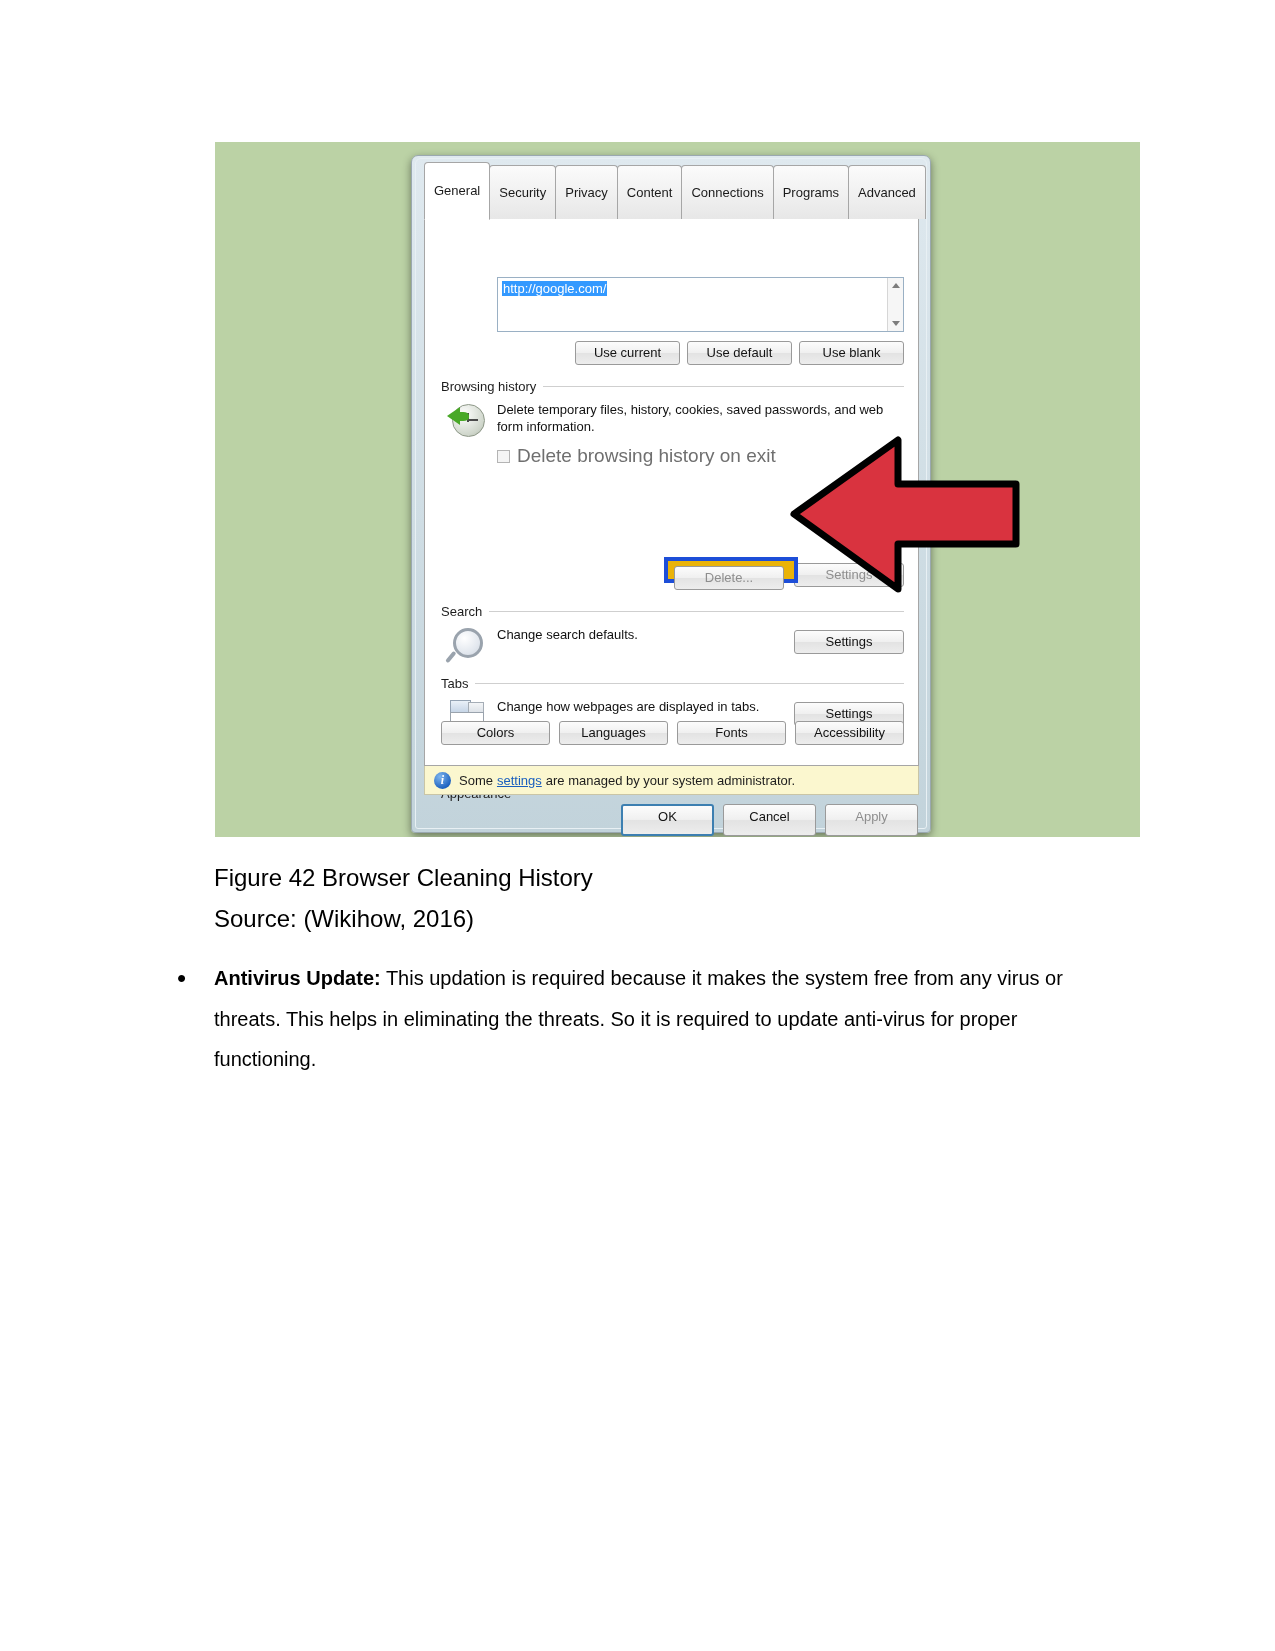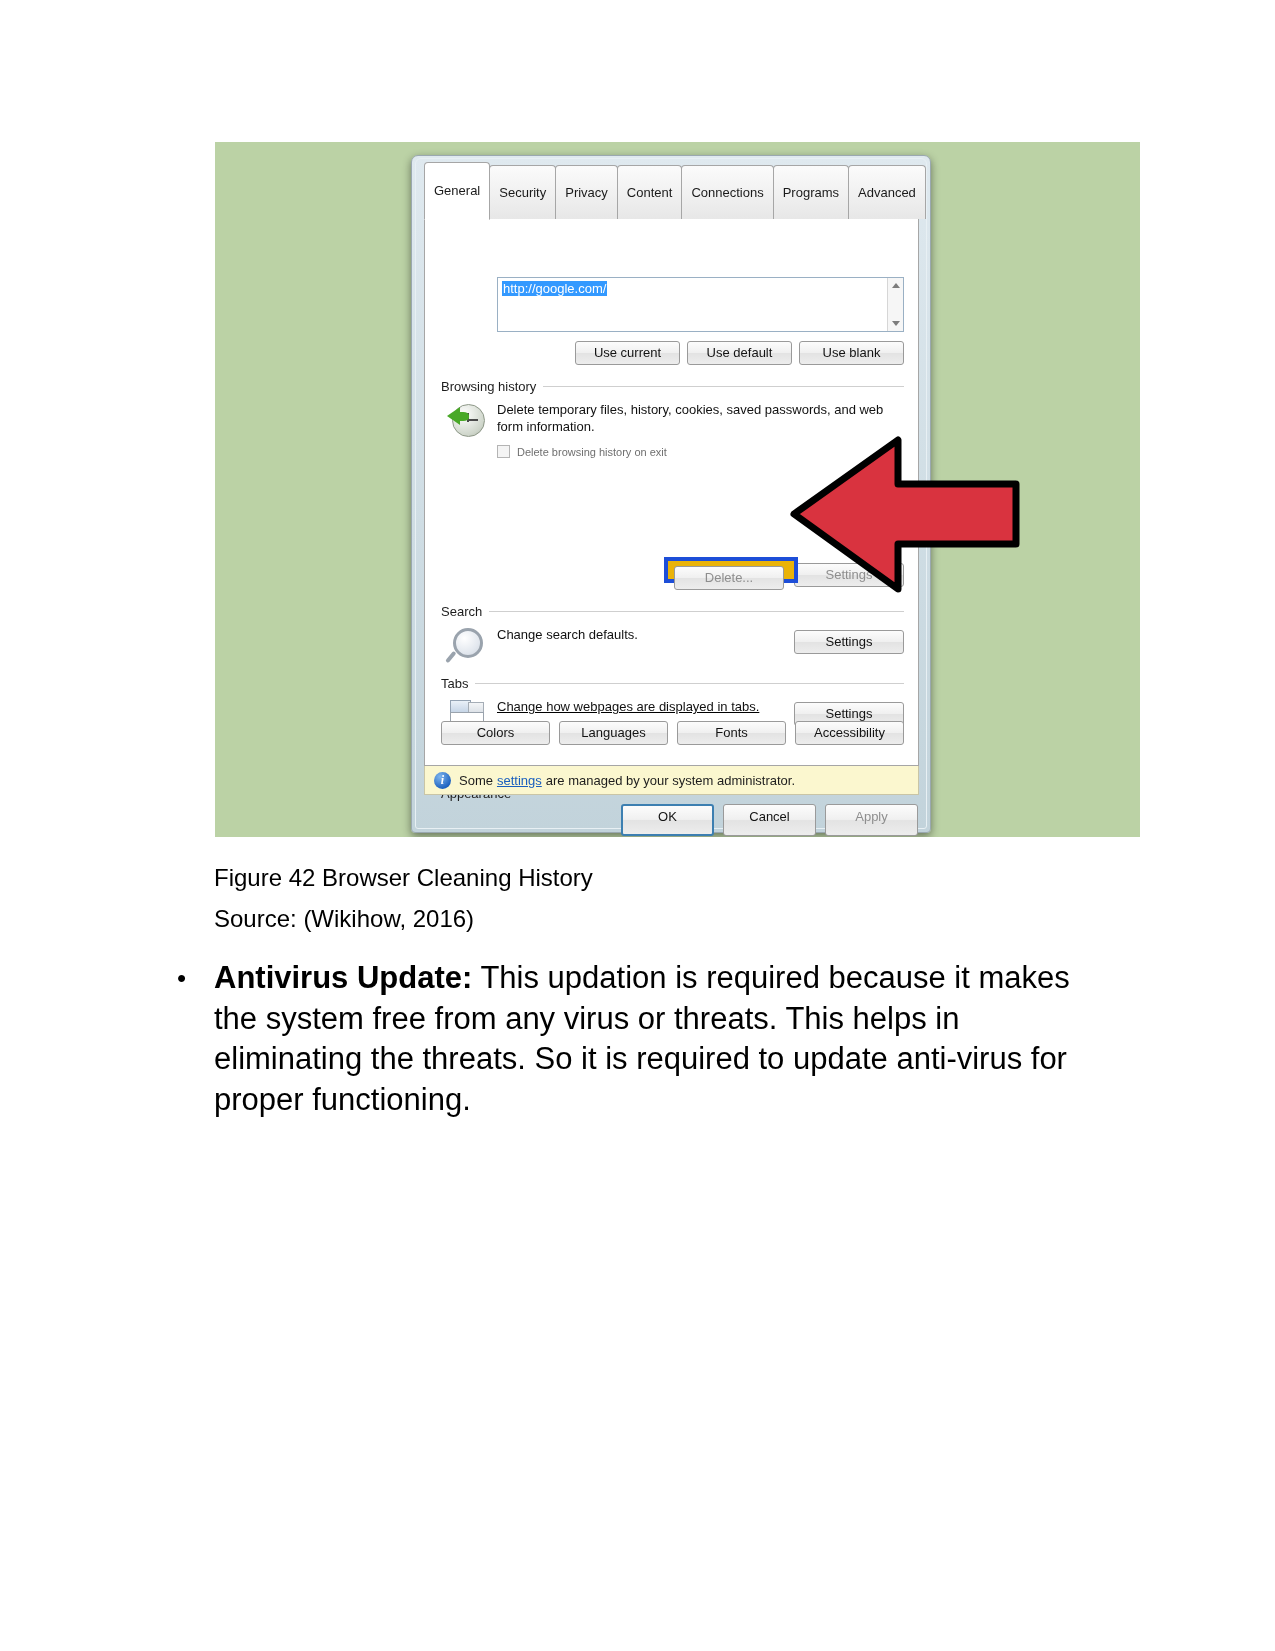--- a/index.html
+++ b/index.html
@@ -339,21 +339,21 @@
     right: 14px;
     display: flex;
     gap: 7px;
   }
   .homebtn-row .btn { flex: 1; }
 
   .checkline {
     display: flex;
     align-items: center;
     margin-top: 10px;
-    font-size: 11px;
+    font-size: 19px;
     color: #6f6f6f;
   }
   .cbox {
     width: 13px; height: 13px;
     border: 1px solid #b4b4b4;
     background: #f4f4f4;
     margin-right: 7px;
     box-sizing: border-box;
   }
 
@@ -476,21 +476,21 @@
     width: 39px;
     flex: 0 0 39px;
     font-size: 26px;
     line-height: 40px;
     color: #000;
     text-align: left;
     padding-left: 2px;
     box-sizing: border-box;
   }
   .bullet-text {
-    font-size: 31px;
+    font-size: 20px;
     line-height: 40.5px;
     color: #000000;
     text-align: left;
   }
   .bullet-text b { font-weight: bold; }
 </style>
 </head>
 <body>
 
 <div class="figure-image">
@@ -569,21 +569,21 @@
           <div class="desc">Change search defaults.</div>
         </div>
       </div>
       <div class="btn row-right-btn" style="top:411px;">Settings</div>
 
       <div class="group" style="top:457px;">
         <div class="group-head">
           <span>Tabs</span>
           <span class="rule"></span>
         </div>
-        <div class="group-body" style="padding-right:106px;text-decoration:underline;">
+        <div class="group-body" style="padding-right:106px;">
           <div class="gicon">
             <div class="tabsicon">
               <div class="t1"></div>
               <div class="t2"></div>
               <div class="page"></div>
             </div>
           </div>
           <div class="desc">Change how webpages are displayed in tabs.</div>
         </div>
       </div>

